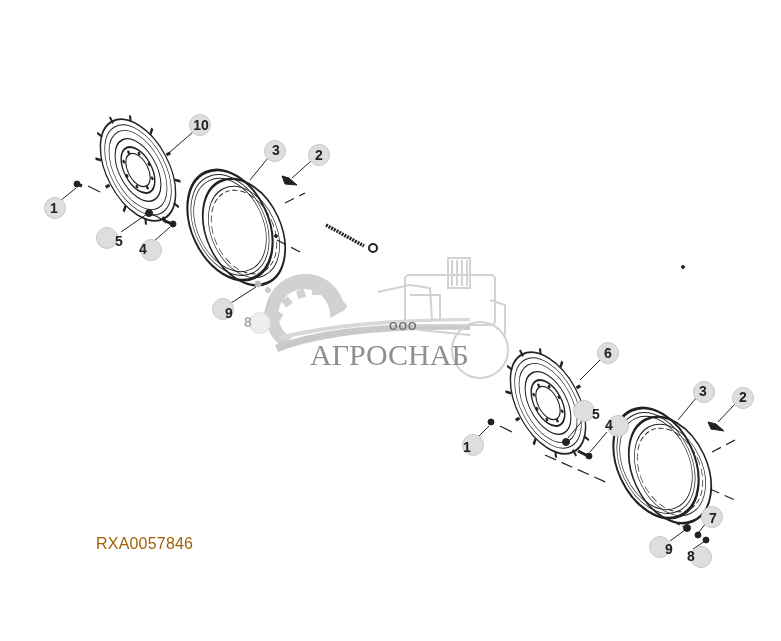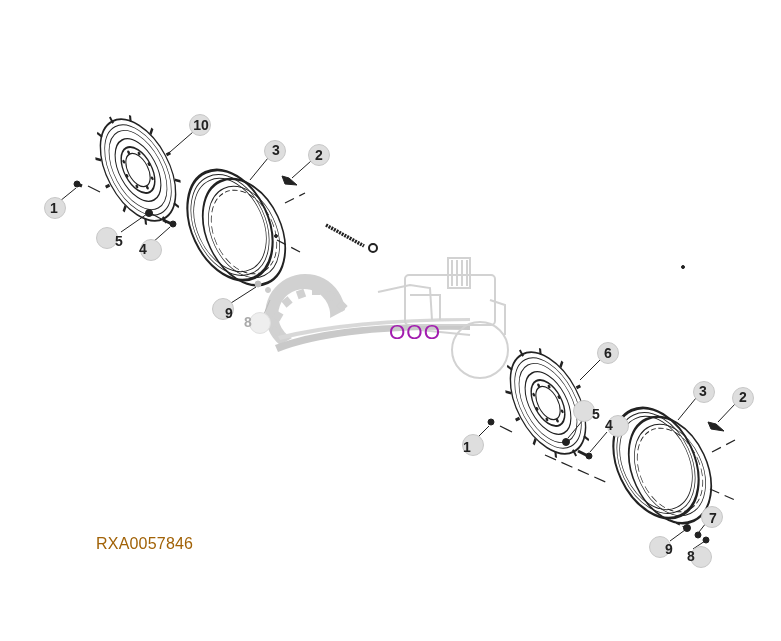--- a/index.html
+++ b/index.html
@@ -3,21 +3,21 @@
 <meta charset="utf-8">
 <style>
   html, body { margin:0; padding:0; background:#ffffff; }
   body { width:781px; height:641px; position:relative; overflow:hidden; font-family:"Liberation Sans", sans-serif; }
   #canvas { position:absolute; left:0; top:0; width:618px; height:641px; }
   .callout { position:absolute; width:20px; height:20px; margin-left:-10px; margin-top:-10px; border-radius:50%; background:#dedede; border:1px solid #c8c8c8; }
   .callout-num { position:absolute; font-family:"Liberation Sans", sans-serif; font-weight:bold; font-size:14px; color:#222; line-height:1; transform:translate(-50%,-50%); white-space:nowrap; }
   .callout-faded .callout-num, .callout-num.faded { color:#aaaaaa; }
   .callout.faded { background:#eeeeee; border-color:#e0e0e0; }
   #figure-id { position:absolute; left:96px; top:535px; font-size:16px; color:#a16207; letter-spacing:0.2px; }
-  #watermark-ooo { position:absolute; left:389px; top:320px; font-size:21px; color:#a21caf; letter-spacing:1px; }
+  #watermark-ooo { position:absolute; left:389px; top:320px; font-size:11px; color:#737373; letter-spacing:1px;font-weight:bold; }
   #watermark-name { position:absolute; left:310px; top:338px; font-family:"Liberation Serif", serif; font-size:30px; color:#8f8f8f; letter-spacing:0px; }
 </style>
 </head>
 <body>
 
 <div id="canvas">
   <svg width="781" height="641" viewBox="0 0 781 641" xmlns="http://www.w3.org/2000/svg">
 
     <g opacity="0.45">
 
@@ -238,16 +238,17 @@
   <span class="callout-num" style="left:467px;top:447px">1</span>
   <div class="callout" style="left:711px;top:516px"></div>
   <span class="callout-num" style="left:713px;top:518px">7</span>
   <div class="callout" style="left:659px;top:546px"></div>
   <span class="callout-num" style="left:669px;top:549px">9</span>
   <div class="callout" style="left:700px;top:556px"></div>
   <span class="callout-num" style="left:691px;top:556px">8</span>
 
   
   <span id="watermark-ooo">ООО</span>
+  <span id="watermark-name">АГРОСНАБ</span>
 
   
   <span id="figure-id">RXA0057846</span>
 </div>
 
 </body></html>

